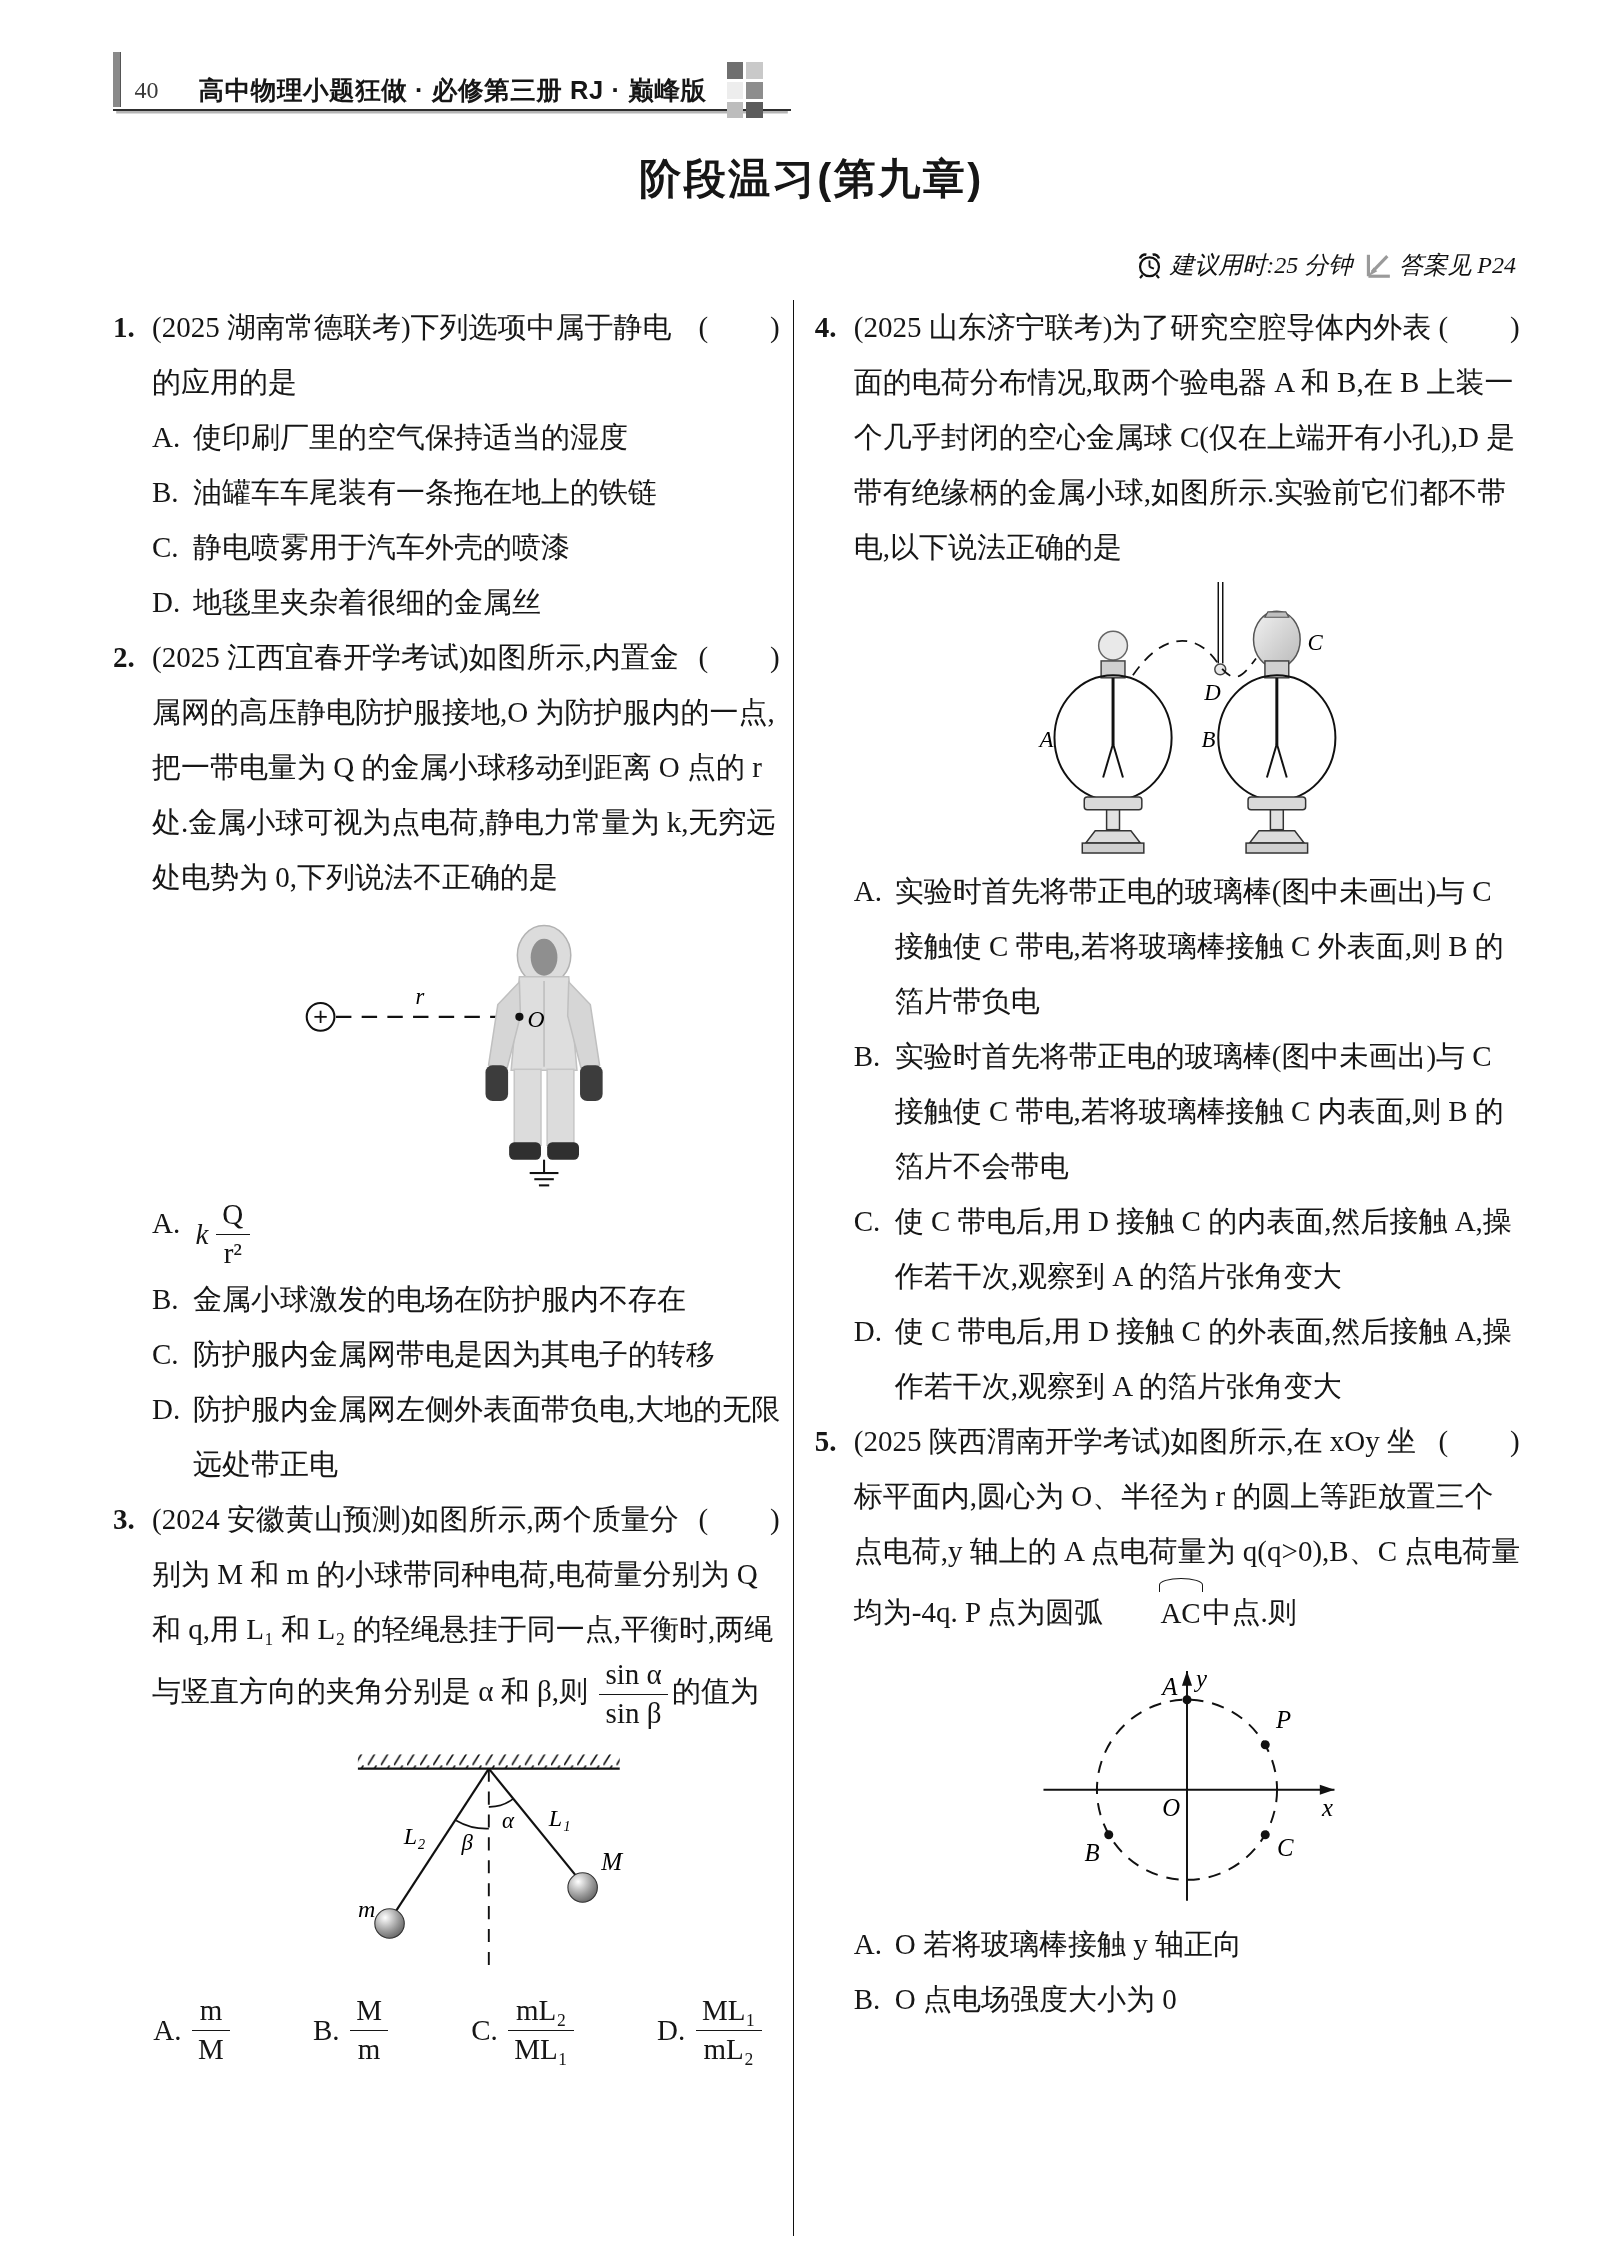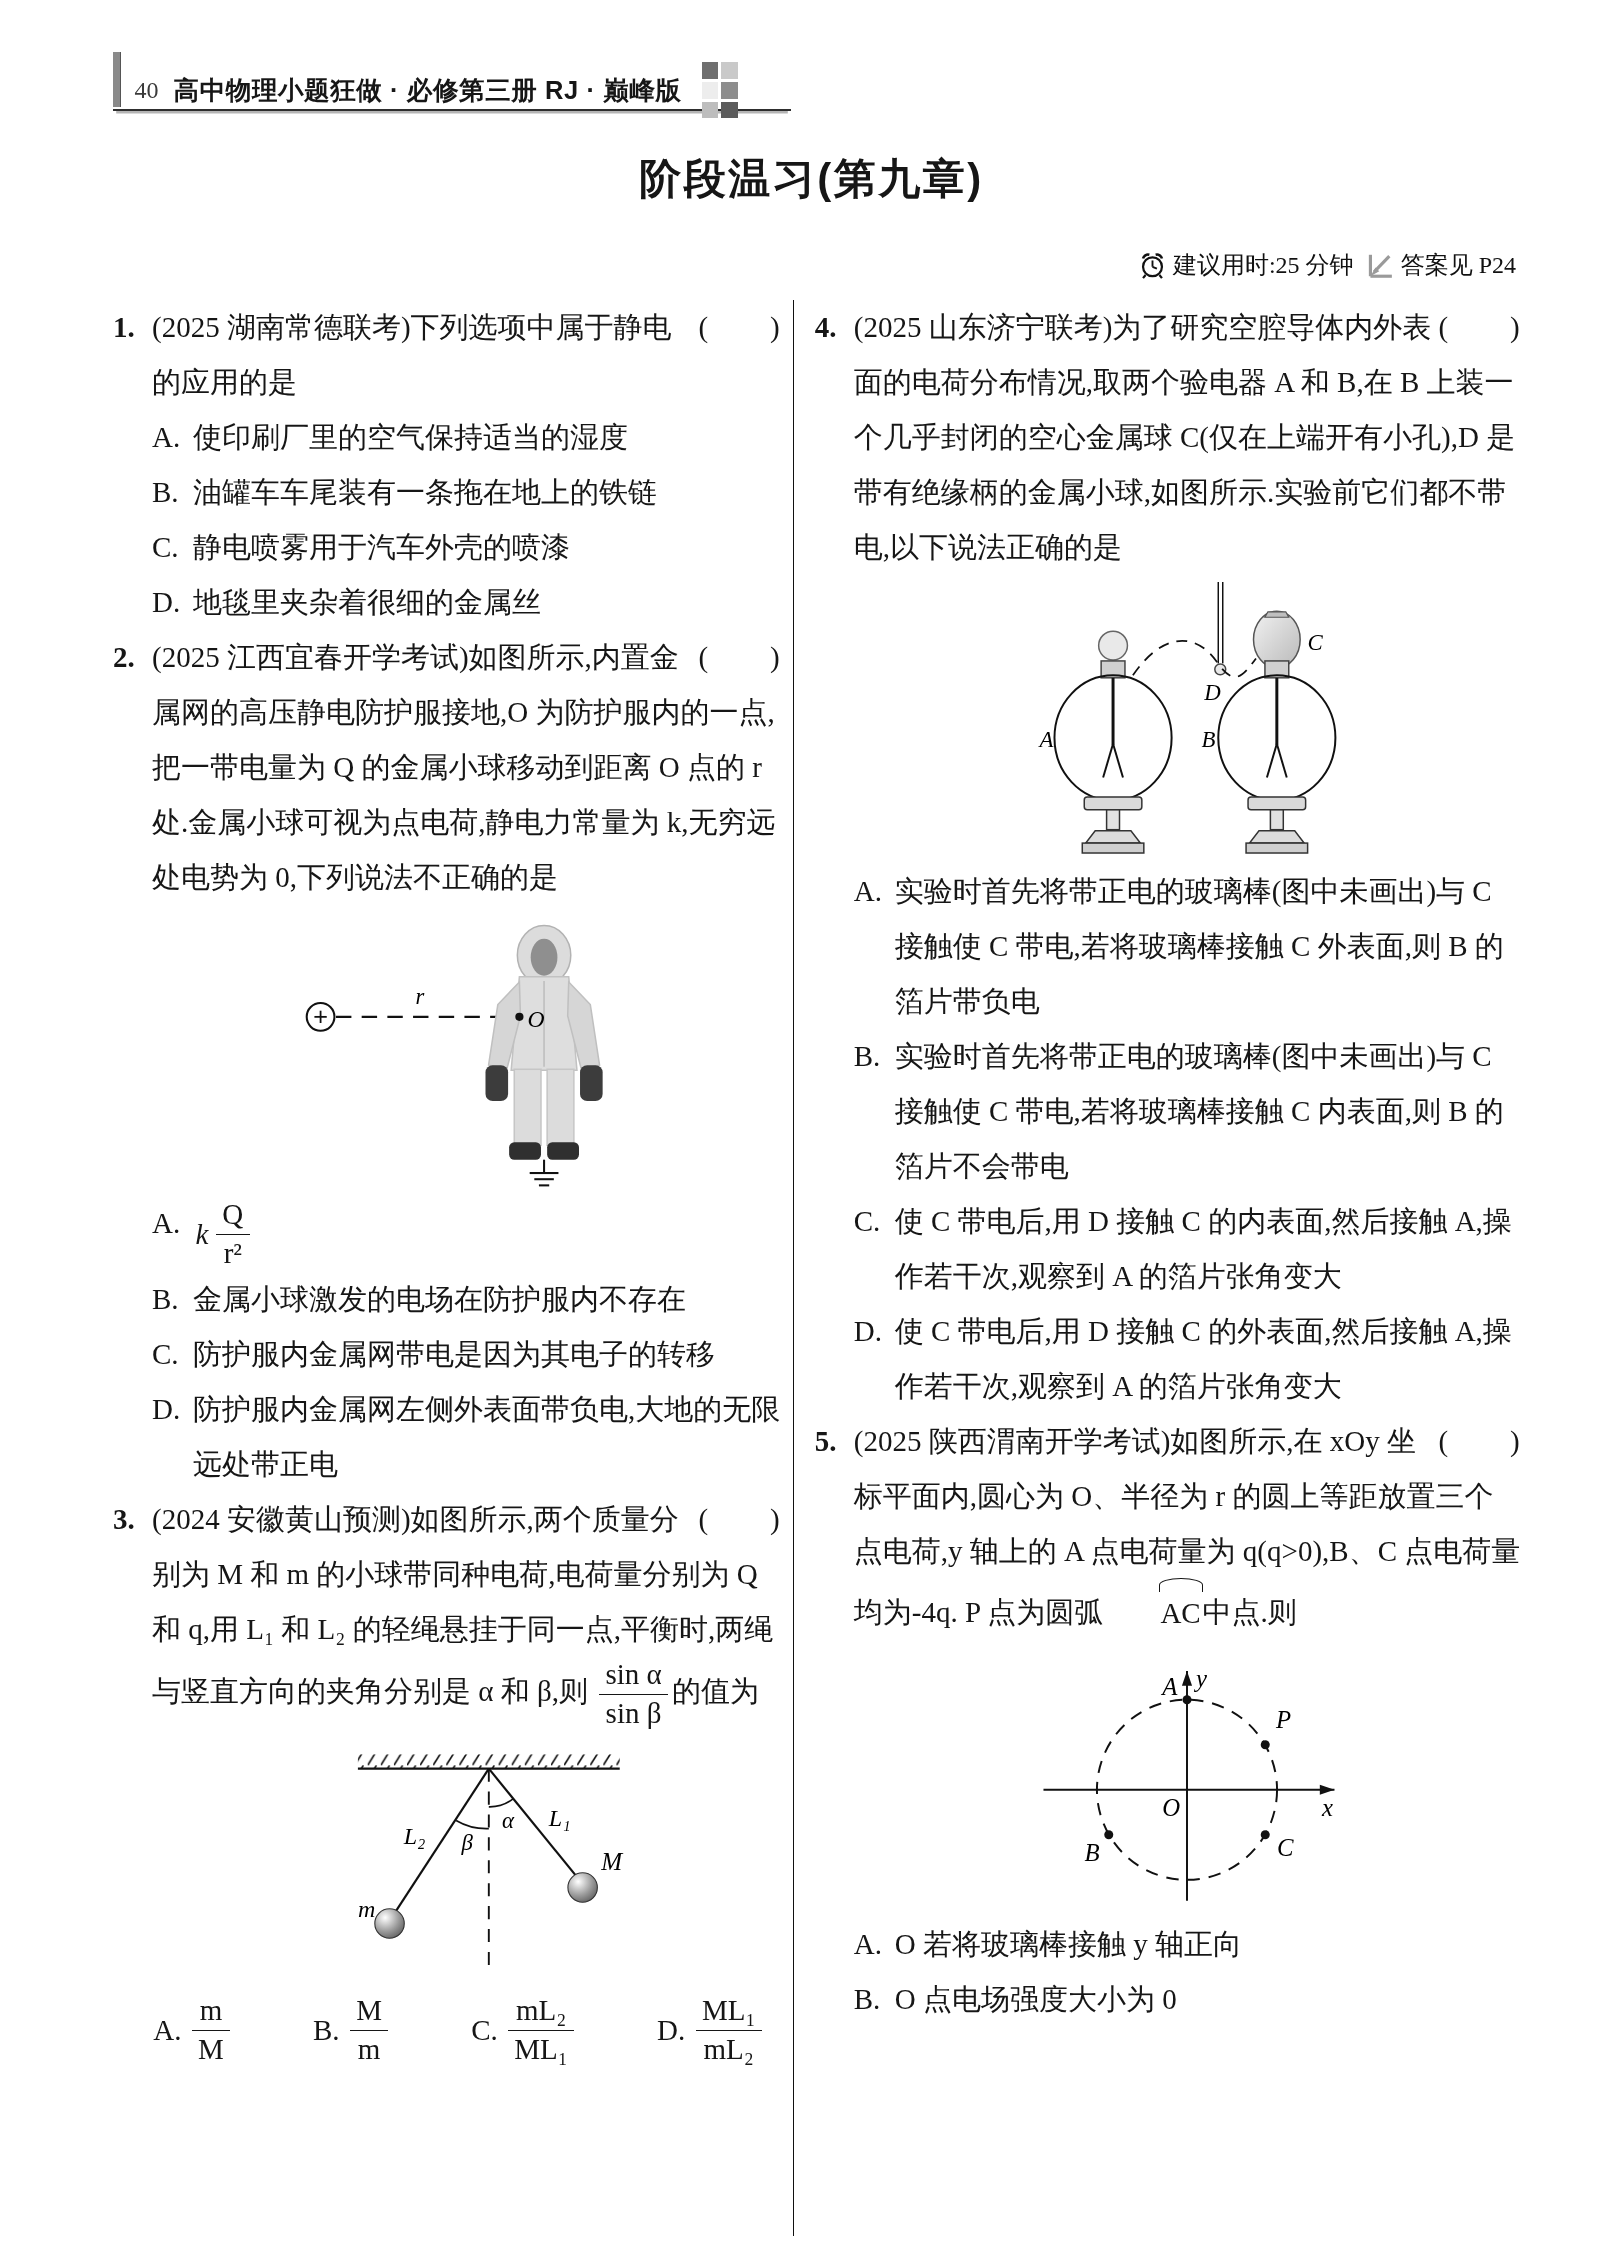--- a/index.html
+++ b/index.html
@@ -7,29 +7,29 @@
     width:1623px;height:2261px;position:relative;background:#ffffff;color:#161616;
     font-family:"Liberation Serif","DejaVu Serif",serif;
     font-size:29px;overflow:hidden;
   }
   
   .header{position:absolute;left:113px;top:56px;width:678px;height:53px;
     border-bottom:2.5px solid #2e2e2e;box-shadow:0 5.7px 0 -3.2px #b5b5b5;}
   .hbar{position:absolute;left:0;top:-3.8px;width:7px;height:55px;background:#8a8a8a;border-right:1.9px solid #555;}
   .hrow{position:absolute;left:21.6px;top:6.4px;display:flex;align-items:center;gap:15px;}
   .hpage{font-size:24px;color:#3a3a3a;font-family:"Liberation Serif",serif;}
-  .htitle{font-family:"Liberation Sans","DejaVu Sans",sans-serif;font-weight:bold;font-size:25.5px;letter-spacing:0.6px;white-space:nowrap;}
+  .htitle{font-family:"Liberation Sans","DejaVu Sans",sans-serif;font-weight:bold;font-size:25.5px;letter-spacing:0.6px;white-space:nowrap;margin-left:25px;}
   .hgrid{display:grid;grid-template-columns:16.5px 16.5px;grid-auto-rows:16.5px;gap:3.2px;margin-left:5.1px;}
   .hgrid span{display:block;}
   
   .title{position:absolute;left:0;top:151px;width:100%;text-align:center;
     font-family:"Liberation Sans","DejaVu Sans",sans-serif;font-weight:900;font-size:42px;letter-spacing:2.5px;}
   
   .hint{position:absolute;top:249px;right:107px;display:flex;align-items:center;gap:10.2px;font-size:24px;color:#111;}
-  .hint .seg{display:flex;align-items:center;gap:6.4px;}
+  .hint .seg{display:flex;align-items:center;gap:6.4px;font-style:italic;}
   .hint svg{display:block;}
   
   .columns{position:absolute;left:113px;top:300px;right:102px;bottom:25.5px;display:flex;}
   .col{line-height:55px;}
   .col-left{flex:0 0 668px;padding-right:11.5px;}
   .divider{flex:0 0 1.9px;background:#111;}
   .col-right{flex:1;padding-left:20.4px;}
   
   .question{display:flex;align-items:flex-start;}
   .qnum{flex:0 0 39px;font-weight:bold;}

